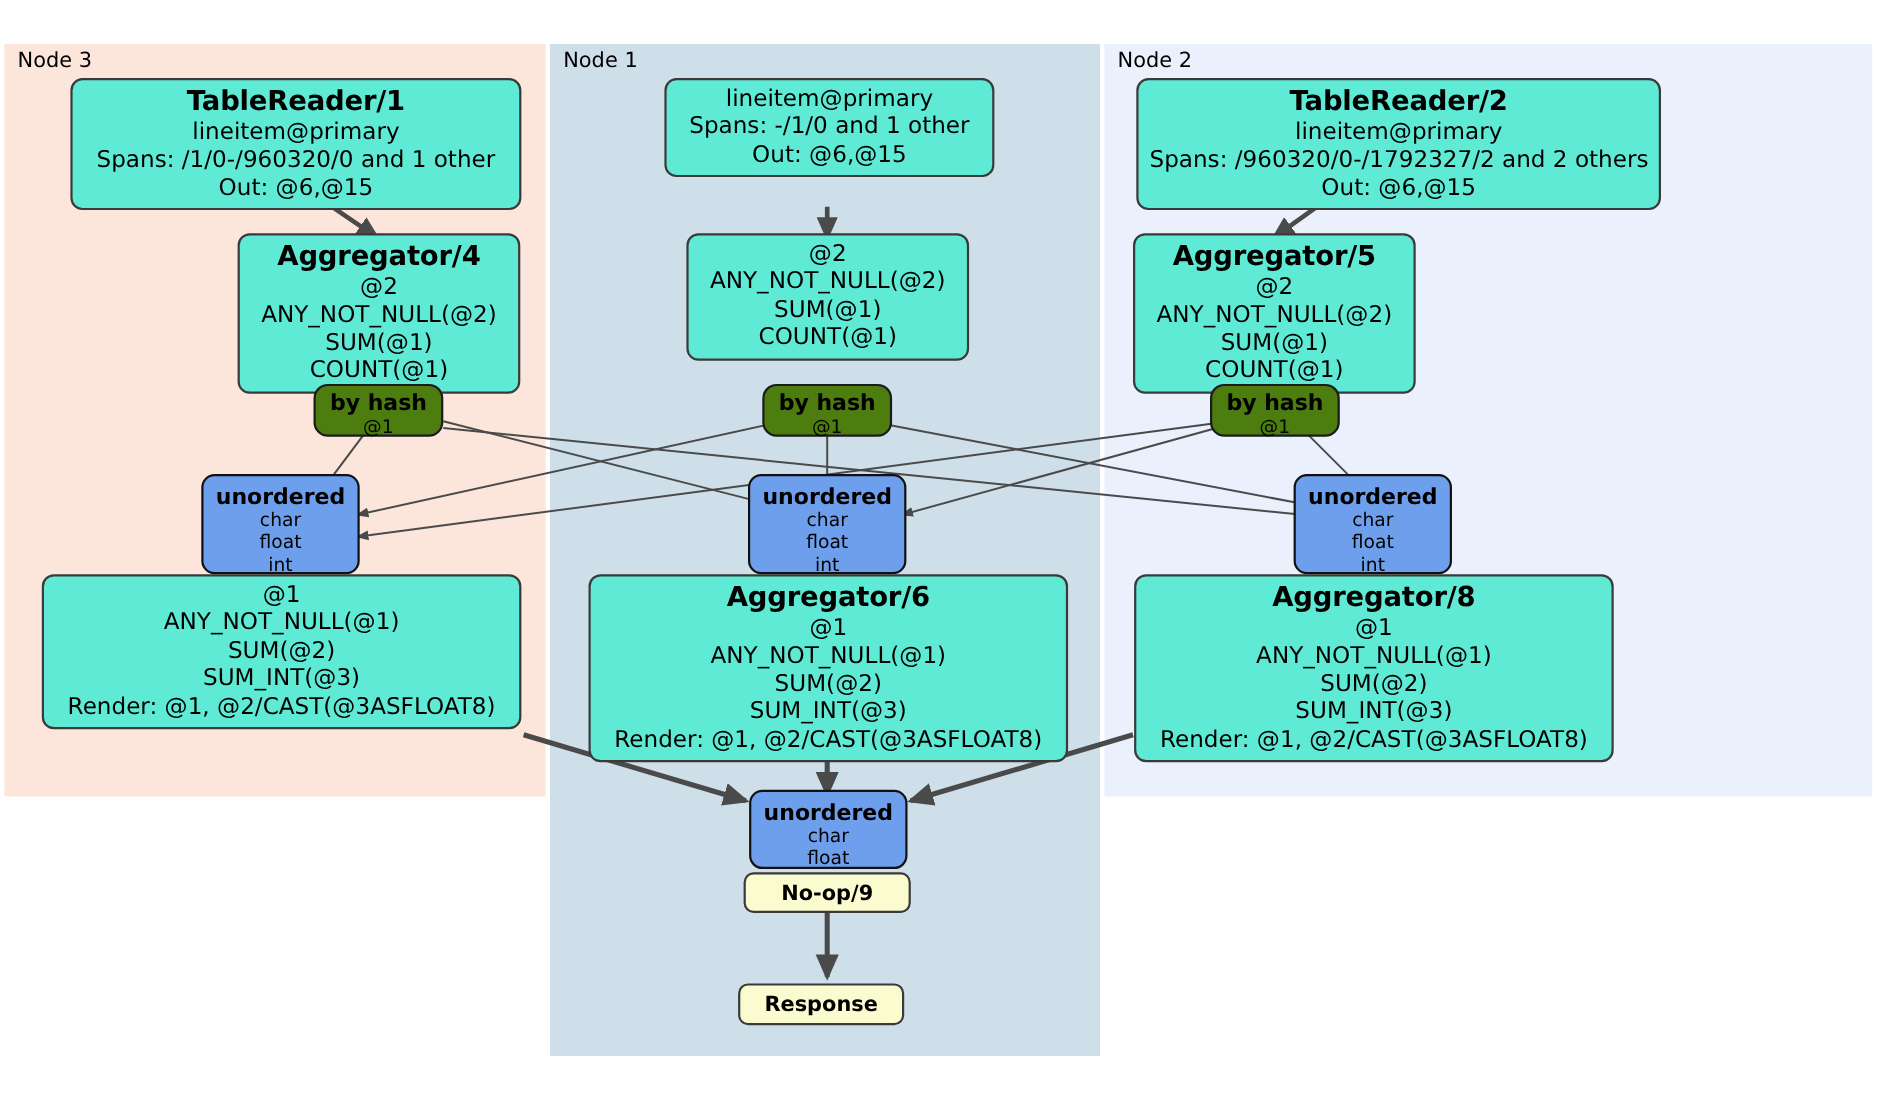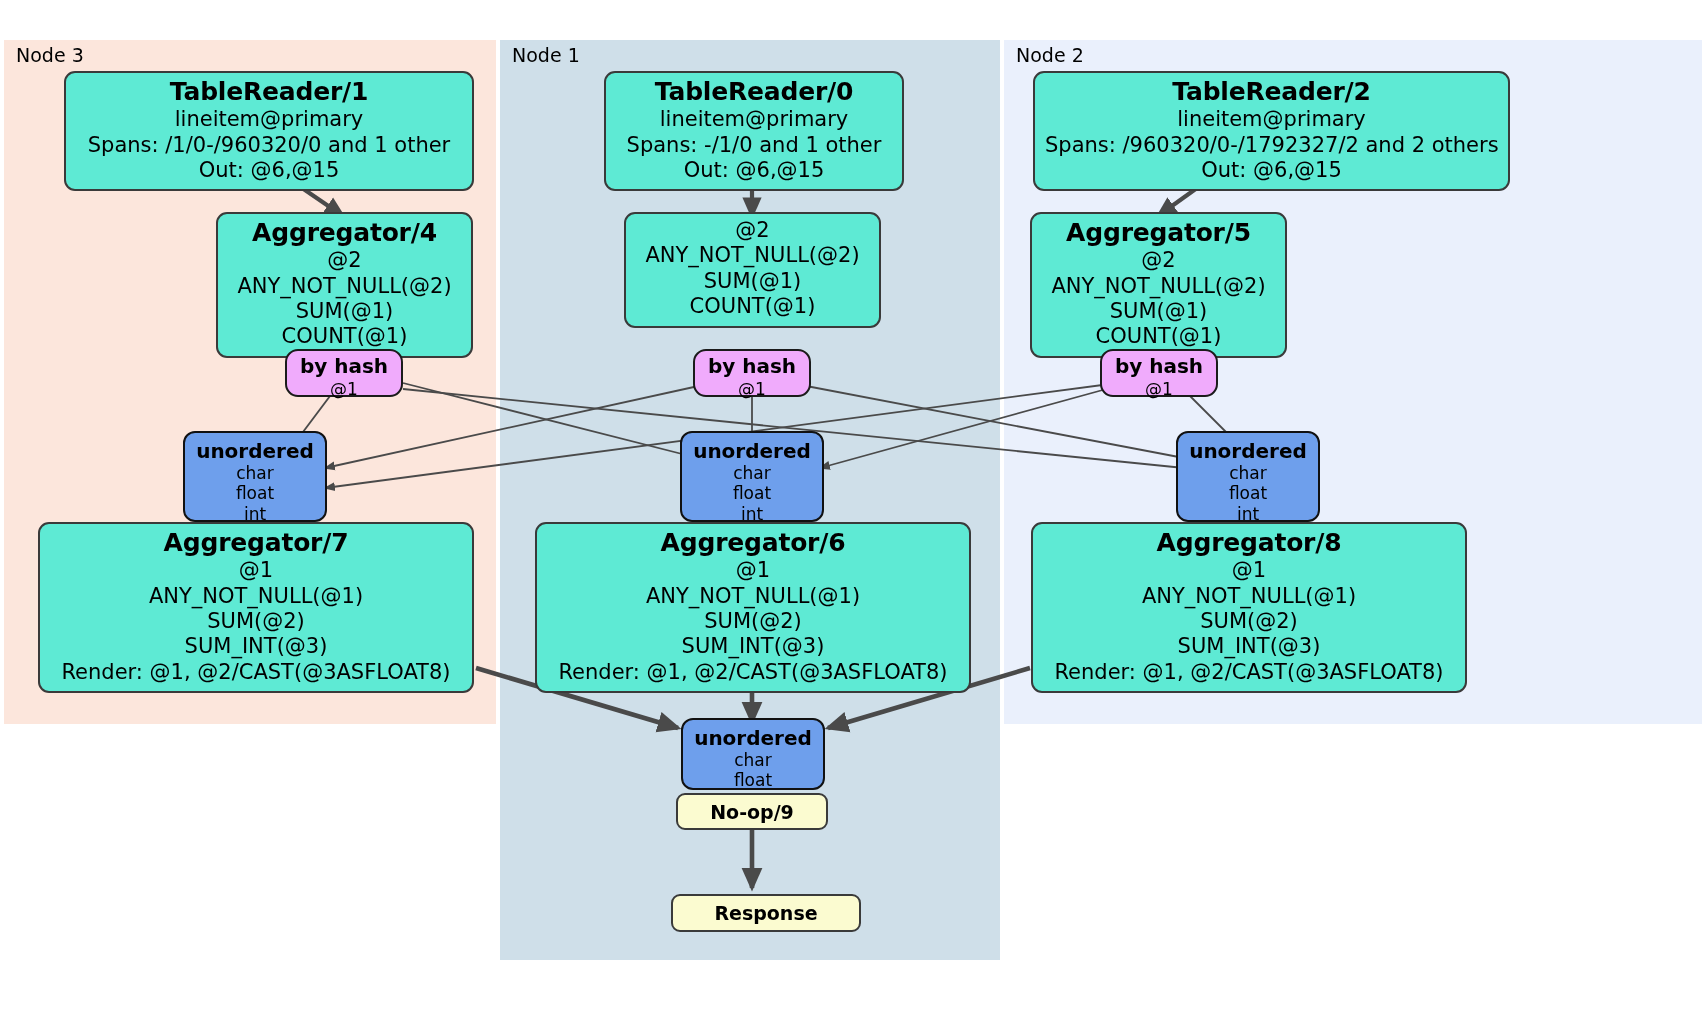--- a/index.html
+++ b/index.html
@@ -57,21 +57,21 @@
     font-size: 25px;
     letter-spacing: -0.2px;
   }
   .proc .ln {
     font-size: 21px;
   }
   
   .router {
     position: absolute;
     box-sizing: border-box;
-    background: #f0abfc;
+    background: #4d7c0f;
     border: 2px solid #1b1b1b;
     border-radius: 13px;
     text-align: center;
     color: #000;
     line-height: 1.18;
     white-space: nowrap;
     padding-top: 4px;
   }
   .router .ttl {
     font-weight: bold;
@@ -166,21 +166,20 @@
   </svg>
 
   <div class="proc" style="left:64px; top:35px; width:410px;">
     <div class="ttl">TableReader/1</div>
     <div class="ln">lineitem@primary</div>
     <div class="ln">Spans: /1/0-/960320/0 and 1 other</div>
     <div class="ln">Out: @6,@15</div>
   </div>
 
   <div class="proc" style="left:604px; top:35px; width:300px;">
-    <div class="ttl">TableReader/0</div>
     <div class="ln">lineitem@primary</div>
     <div class="ln">Spans: -/1/0 and 1 other</div>
     <div class="ln">Out: @6,@15</div>
   </div>
 
   <div class="proc" style="left:1033px; top:35px; width:477px;">
     <div class="ttl">TableReader/2</div>
     <div class="ln">lineitem@primary</div>
     <div class="ln">Spans: /960320/0-/1792327/2 and 2 others</div>
     <div class="ln">Out: @6,@15</div>
@@ -239,21 +238,20 @@
   </div>
 
   <div class="sync" style="left:1176px; top:395px; width:144px; height:91px;">
     <div class="ttl">unordered</div>
     <div class="ln">char</div>
     <div class="ln">float</div>
     <div class="ln">int</div>
   </div>
 
   <div class="proc" style="left:38px; top:486px; width:436px;">
-    <div class="ttl">Aggregator/7</div>
     <div class="ln">@1</div>
     <div class="ln">ANY_NOT_NULL(@1)</div>
     <div class="ln">SUM(@2)</div>
     <div class="ln">SUM_INT(@3)</div>
     <div class="ln">Render: @1, @2/CAST(@3ASFLOAT8)</div>
   </div>
 
   <div class="proc" style="left:535px; top:486px; width:436px;">
     <div class="ttl">Aggregator/6</div>
     <div class="ln">@1</div>
@@ -275,17 +273,17 @@
   <div class="sync" style="left:681px; top:682px; width:144px; height:72px;">
     <div class="ttl">unordered</div>
     <div class="ln">char</div>
     <div class="ln">float</div>
   </div>
 
   <div class="simple" style="left:676px; top:757px; width:152px; height:37px;">
     <div class="ttl">No-op/9</div>
   </div>
 
-  <div class="simple" style="left:671px; top:858px; width:190px; height:38px;">
+  <div class="simple" style="left:671px; top:858px; width:151px; height:38px;">
     <div class="ttl">Response</div>
   </div>
 
 </div>
 
 </body></html>

